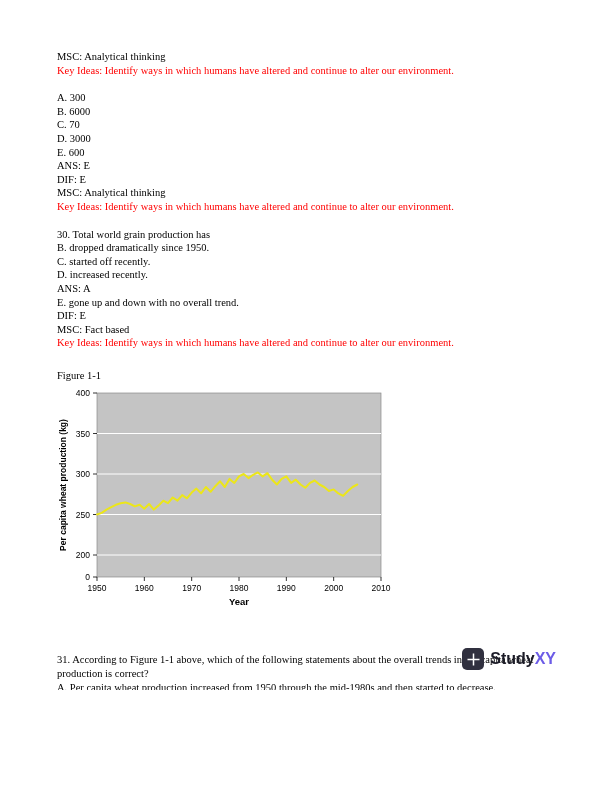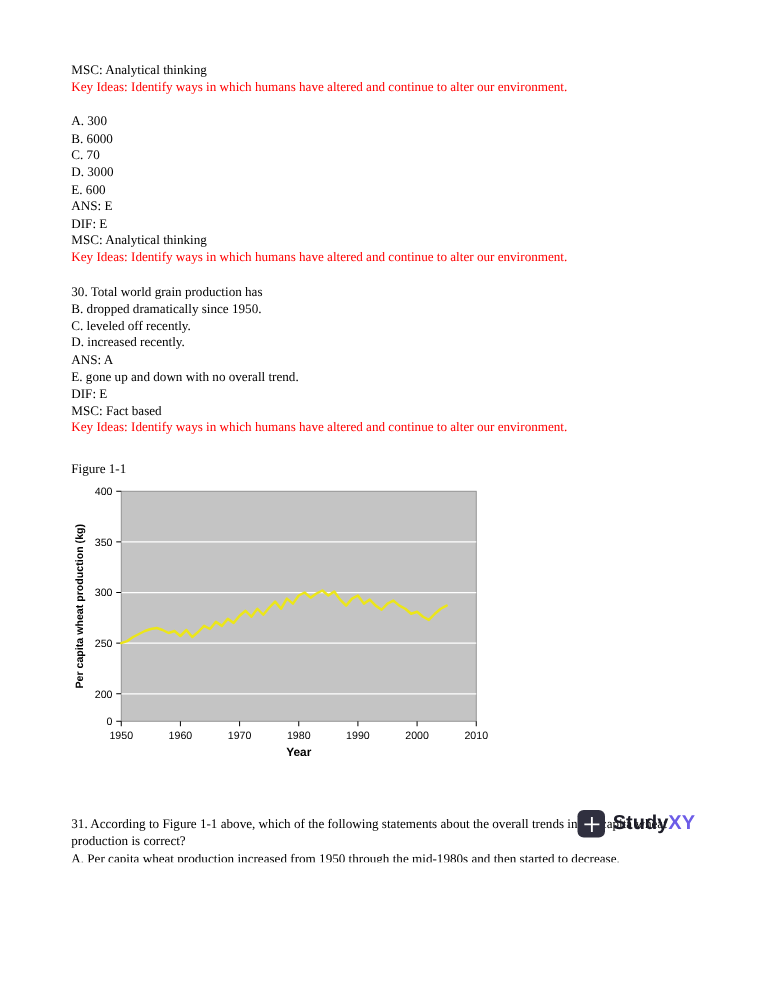--- a/index.html
+++ b/index.html
@@ -56,21 +56,21 @@
     <div class="line">E. 600</div>
     <div class="line">ANS: E</div>
     <div class="line">DIF: E</div>
     <div class="line">MSC: Analytical thinking</div>
     <div class="line red">Key Ideas: Identify ways in which humans have altered and continue to alter our environment.</div>
 
     <div class="gap"></div>
 
     <div class="line">30. Total world grain production has</div>
     <div class="line">B. dropped dramatically since 1950.</div>
-    <div class="line">C. leveled off recently.</div>
+    <div class="line">C. started off recently.</div>
     <div class="line">D. increased recently.</div>
     <div class="line">ANS: A</div>
     <div class="line">E. gone up and down with no overall trend.</div>
     <div class="line">DIF: E</div>
     <div class="line">MSC: Fact based</div>
     <div class="line red">Key Ideas: Identify ways in which humans have altered and continue to alter our environment.</div>
 
     <div class="gap-lg"></div>
 
     <div class="line">Figure 1-1</div>

